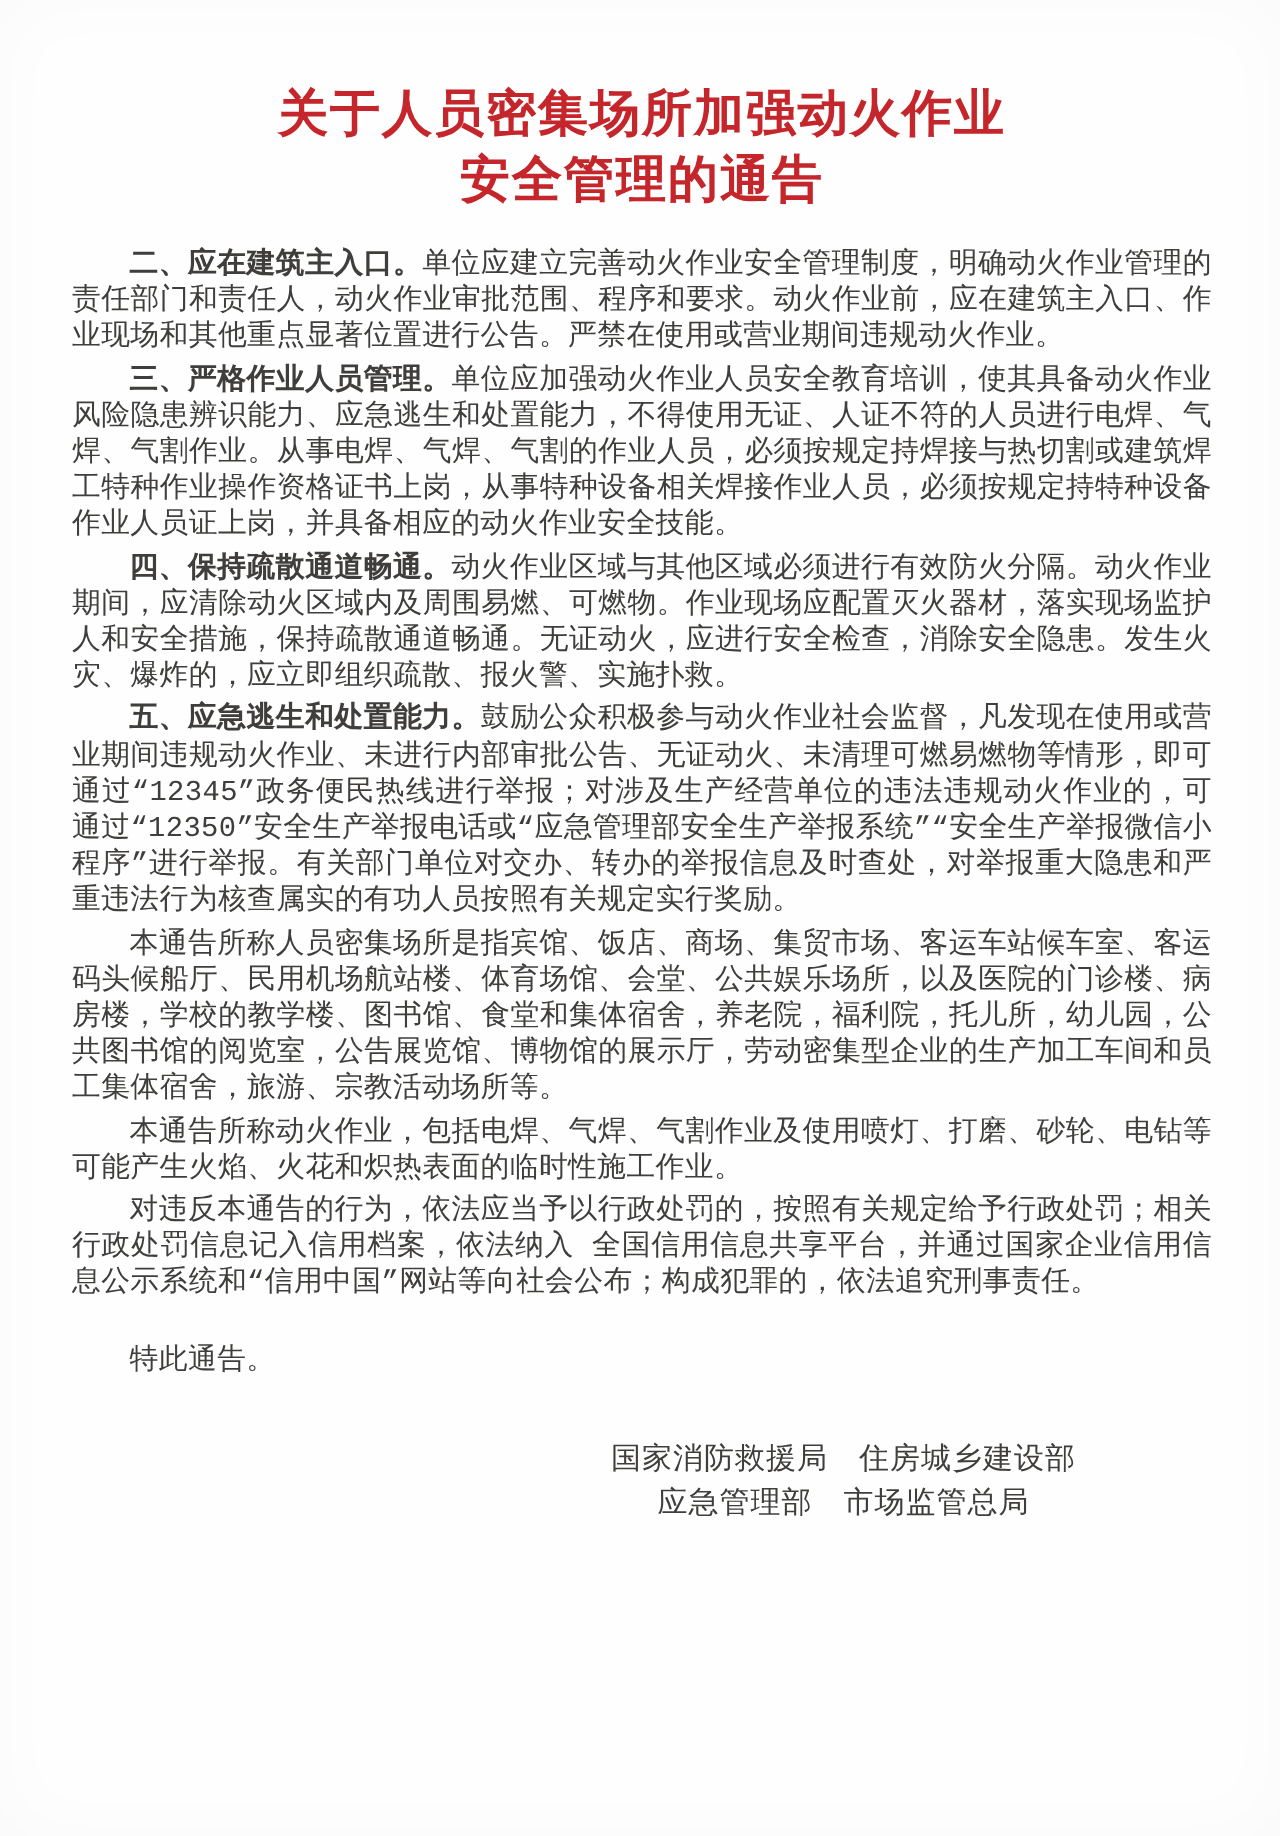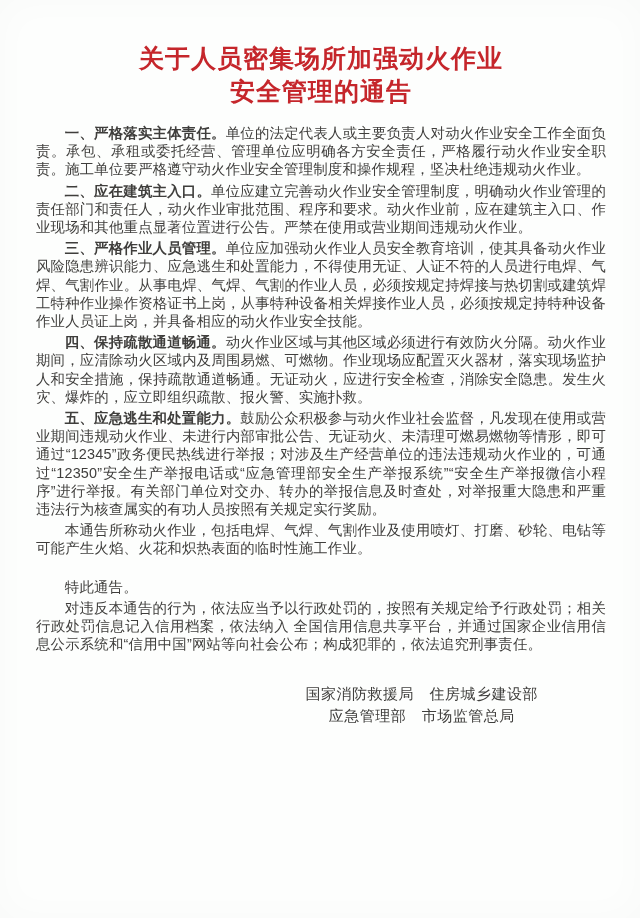--- a/index.html
+++ b/index.html
@@ -4,21 +4,21 @@
 <style>
   * { box-sizing: border-box; }
   html, body { margin: 0; padding: 0; background: #e9e9e7; }
   .page {
     position: relative;
     width: 640px;
     height: 918px;
     margin: 0 auto;
     background: #fdfefd;
     overflow: hidden;
-    font-family: Liberation Sans, sans-serif;
+    font-family: Liberation Mono, monospace;
     color: #3f3e3c;
     padding: 42px 34px 0 36px;
     box-shadow: inset 0 0 40px rgba(0,0,0,0.02);
   }
   .title {
     margin: 0 0 16px 0;
     text-align: center;
     font-size: 25px;
     line-height: 1.32;
     font-weight: bold;
@@ -49,36 +49,36 @@
 <body>
 
 <div class="page">
 
   <h1 class="title" id="title-el" style="color: rgb(197, 38, 43);">
     <span>关于人员密集场所加强动火作业</span><br>
     <span>安全管理的通告</span>
   </h1>
 
 
-  <p class="para"><b>一、严格落实主体责任。</b><span>单位的法定代表人或主要负责人对动火作业安全工作全面负责。承包、承租或委托经营、管理单位应明确各方安全责任，严格履行动火作业安全职责。施工单位要严格遵守动火作业安全管理制度和操作规程，坚决杜绝违规动火作业。</span></p>
 
   <p class="para"><b>二、应在建筑主入口。</b><span>单位应建立完善动火作业安全管理制度，明确动火作业管理的责任部门和责任人，动火作业审批范围、程序和要求。动火作业前，应在建筑主入口、作业现场和其他重点显著位置进行公告。严禁在使用或营业期间违规动火作业。</span></p>
 
   <p class="para"><b>三、严格作业人员管理。</b><span>单位应加强动火作业人员安全教育培训，使其具备动火作业风险隐患辨识能力、应急逃生和处置能力，不得使用无证、人证不符的人员进行电焊、气焊、气割作业。从事电焊、气焊、气割的作业人员，必须按规定持焊接与热切割或建筑焊工特种作业操作资格证书上岗，从事特种设备相关焊接作业人员，必须按规定持特种设备作业人员证上岗，并具备相应的动火作业安全技能。</span></p>
 
   <p class="para"><b>四、保持疏散通道畅通。</b><span>动火作业区域与其他区域必须进行有效防火分隔。动火作业期间，应清除动火区域内及周围易燃、可燃物。作业现场应配置灭火器材，落实现场监护人和安全措施，保持疏散通道畅通。无证动火，应进行安全检查，消除安全隐患。发生火灾、爆炸的，应立即组织疏散、报火警、实施扑救。</span></p>
 
   <p class="para"><b>五、应急逃生和处置能力。</b><span>鼓励公众积极参与动火作业社会监督，凡发现在使用或营业期间违规动火作业、未进行内部审批公告、无证动火、未清理可燃易燃物等情形，即可通过“12345”政务便民热线进行举报；对涉及生产经营单位的违法违规动火作业的，可通过“12350”安全生产举报电话或“应急管理部安全生产举报系统”“安全生产举报微信小程序”进行举报。有关部门单位对交办、转办的举报信息及时查处，对举报重大隐患和严重违法行为核查属实的有功人员按照有关规定实行奖励。</span></p>
 
+  <p class="para">本通告所称人员密集场所是指宾馆、饭店、商场、集贸市场、客运车站候车室、客运码头候船厅、民用机场航站楼、体育场馆、会堂、公共娱乐场所，以及医院的门诊楼、病房楼，学校的教学楼、图书馆、食堂和集体宿舍，养老院，福利院，托儿所，幼儿园，公共图书馆的阅览室，公告展览馆、博物馆的展示厅，劳动密集型企业的生产加工车间和员工集体宿舍，旅游、宗教活动场所等。</p>
 
   <p class="para">本通告所称动火作业，包括电焊、气焊、气割作业及使用喷灯、打磨、砂轮、电钻等可能产生火焰、火花和炽热表面的临时性施工作业。</p>
 
+  <p class="para">对违反本通告的行为，依法应当予以行政处罚的，按照有关规定给予行政处罚；相关行政处罚信息记入信用档案，依法纳入 全国信用信息共享平台，并通过国家企业信用信息公示系统和“信用中国”网站等向社会公布；构成犯罪的，依法追究刑事责任。</p>
+
   <p class="para closing">特此通告。</p>
-
-  <p class="para">对违反本通告的行为，依法应当予以行政处罚的，按照有关规定给予行政处罚；相关行政处罚信息记入信用档案，依法纳入 全国信用信息共享平台，并通过国家企业信用信息公示系统和“信用中国”网站等向社会公布；构成犯罪的，依法追究刑事责任。</p>
 
   <div class="signature">
     <div>国家消防救援局　住房城乡建设部</div>
     <div>应急管理部　市场监管总局</div>
 
   </div>
 
 </div>
 
 </body></html>

